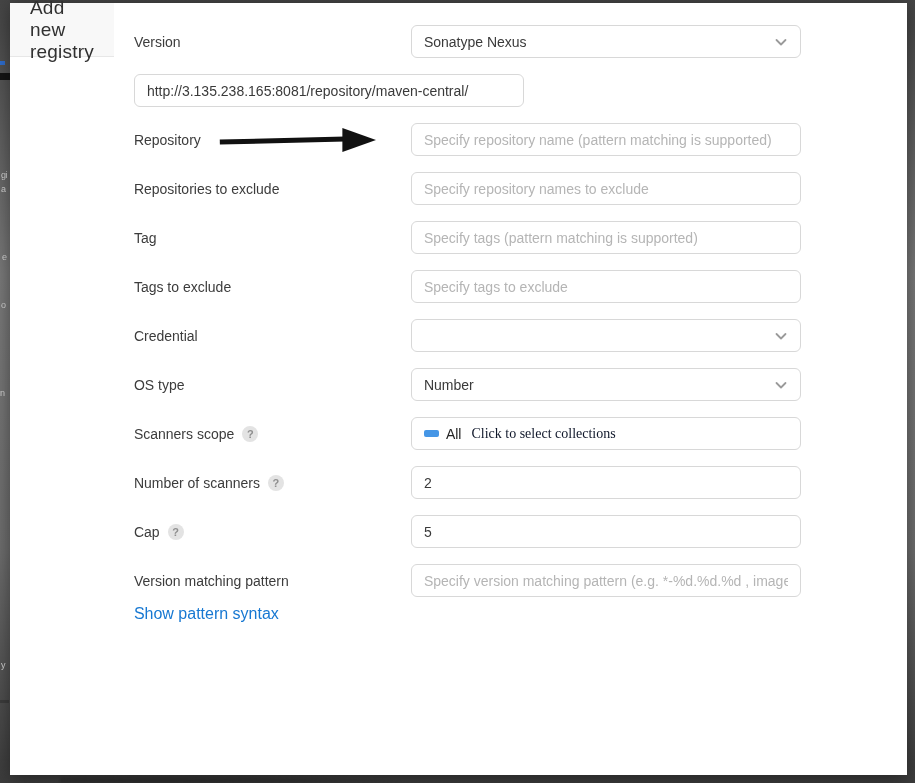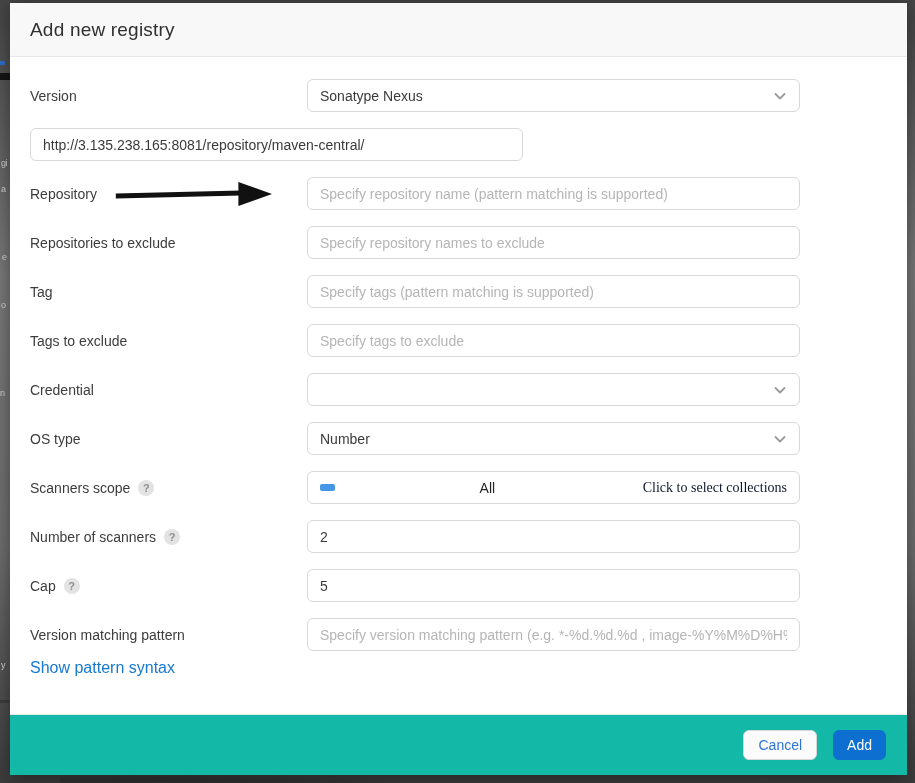--- a/index.html
+++ b/index.html
@@ -28,21 +28,21 @@
 
   
   .modal {
     position: absolute;
     left: 10px; top: 3px;
     width: 897px; height: 772px;
     background: #ffffff;
     box-shadow: 0 3px 18px rgba(0,0,0,.45);
     z-index: 2;
     display: flex;
-    flex-direction: column;
+    flex-direction: row;
   }
   .modal-header {
     height: 54px;
     flex: 0 0 54px;
     background: #f8f8f8;
     border-bottom: 1px solid #e7e7e7;
     display: flex;
     align-items: center;
     padding: 0 20px;
   }
@@ -77,30 +77,29 @@
     color: #8f8f8f;
     font-size: 11px;
     font-weight: bold;
     display: inline-flex;
     align-items: center;
     justify-content: center;
     cursor: default;
   }
   .control { flex: 0 0 493px; position: relative; }
   .text-input, .select-box, .scope-box {
-    width: 493px; height: 33px;
+    width: 390px; height: 33px;
     border: 1px solid #d8d8d8;
     border-radius: 6px;
     background: #fff;
     font-family: "Liberation Sans", sans-serif;
     font-size: 14px;
     color: #3a3a3a;
     padding: 0 12px;
     outline: none;
-    justify-content: space-between;
   }
   .text-input::placeholder { color: #b5b5b5; opacity: 1; }
   .select-box, .scope-box { display: flex; align-items: center; cursor: pointer; }
   .select-value { flex: 1 1 auto; color: #3a3a3a; }
   .chevron-icon { flex: 0 0 auto; margin-left: 8px; display: inline-flex; }
   .scope-tag {
     width: 15px; height: 7px;
     border-radius: 2px;
     background: #4596e6;
     margin-right: 7px;
@@ -163,21 +162,21 @@
 </style>
 </head>
 <body>
 
 <div>
   <span class="bg-mark mark-blue-left"></span>
   <span class="bg-mark mark-black-left"></span>
   <span class="bg-mark mark-dark-left-2"></span>
   <span class="bg-mark mark-bottom-text"></span>
   <div id="bg-fragments">
-      <span class="bg-fragment" style="left: 1px; top: 158px;">gi</span>
+      <span class="bg-fragment" style="left: 1px; top: 170px;">gi</span>
       <span class="bg-fragment" style="left: 1px; top: 184px;">a</span>
       <span class="bg-fragment" style="left: 2px; top: 252px;">e</span>
       <span class="bg-fragment" style="left: 1px; top: 300px;">o</span>
       <span class="bg-fragment" style="left: 0px; top: 388px;">n</span>
       <span class="bg-fragment" style="left: 1px; top: 660px;">y</span>
       <span class="bg-fragment" style="left: 897px; top: 440px;">sc</span>
     </div>
 </div>
 
 <div class="modal">

